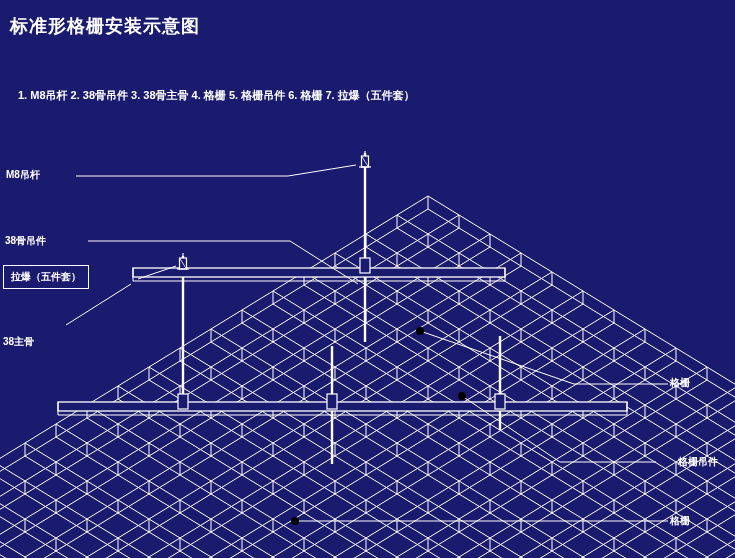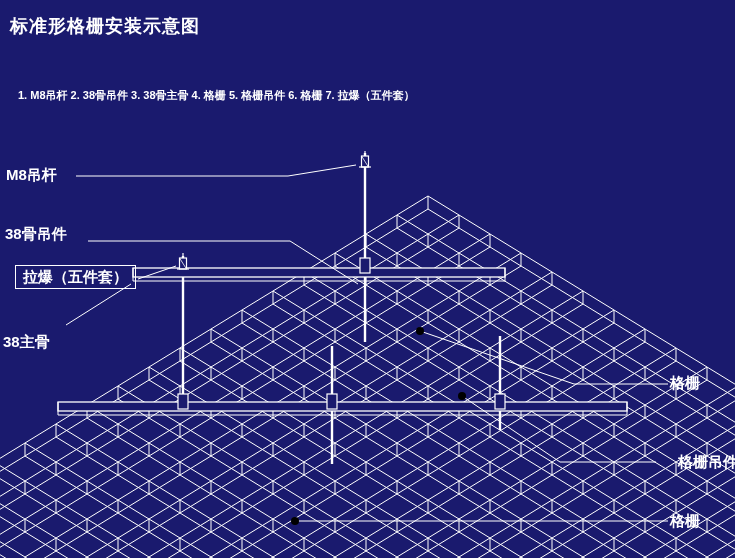--- a/index.html
+++ b/index.html
@@ -11,26 +11,26 @@
   .title{
     position:absolute;left:10px;top:14px;
     font-size:18px;font-weight:bold;letter-spacing:1px;white-space:nowrap;
   }
   .legend{
     position:absolute;left:18px;top:88px;
     font-size:11px;font-weight:bold;white-space:nowrap;
   }
   #diagram-svg{position:absolute;left:0;top:0;}
   .lbl{
-    position:absolute;font-size:15px;font-weight:bold;white-space:nowrap;
+    position:absolute;font-size:10px;font-weight:bold;white-space:nowrap;
     line-height:16px;
   }
   .lbl-m8{left:6px;top:167px;}
-  .lbl-gu38{left:5px;top:226px;}
-  .lbl-labao{left:3px;top:265px;border:1px solid #ffffff;padding:3px 7px;margin-left:12px;}
+  .lbl-gu38{left:5px;top:233px;}
+  .lbl-labao{left:3px;top:265px;border:1px solid #ffffff;padding:3px 7px;}
   .lbl-zhu38{left:3px;top:334px;}
   .lbl-geshan1{left:670px;top:375px;}
   .lbl-diaojian{left:678px;top:454px;}
   .lbl-geshan2{left:670px;top:513px;}
 </style>
 </head>
 <body>
 
 <div class="title">标准形格栅安装示意图</div>
 <div class="legend">1. M8吊杆 2. 38骨吊件 3. 38骨主骨 4. 格栅 5. 格栅吊件 6. 格栅 7. 拉爆（五件套）</div>

